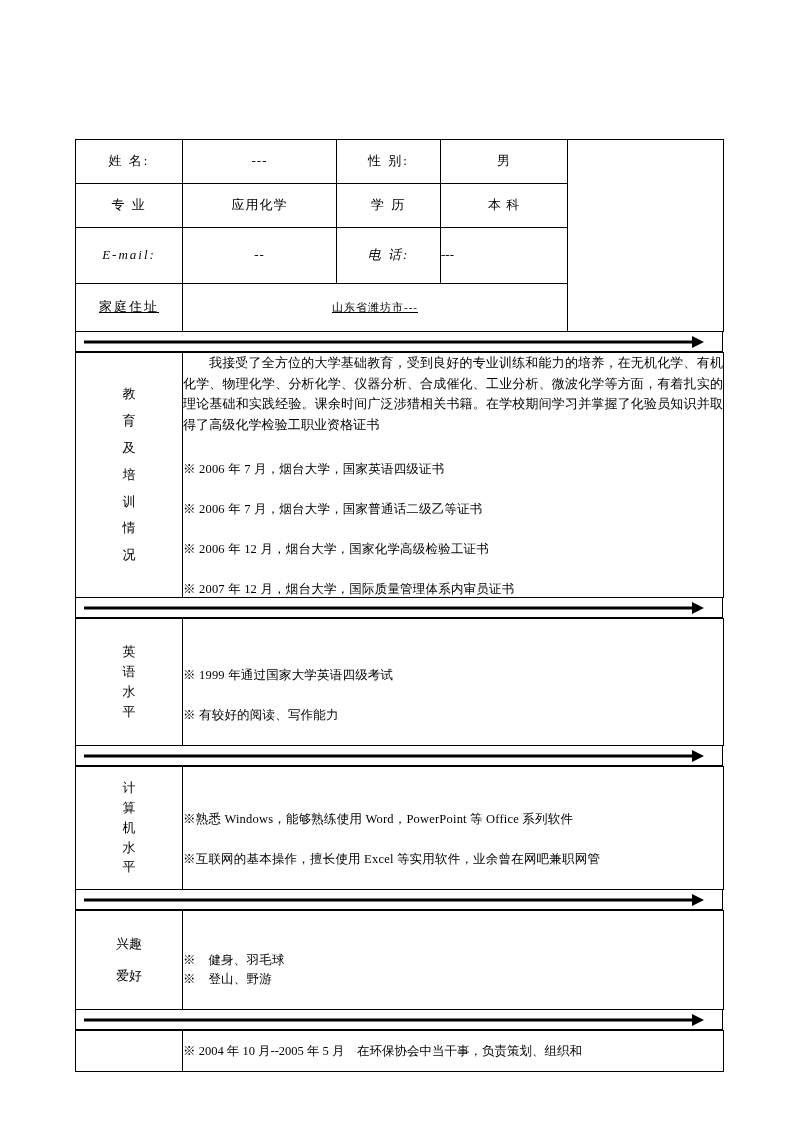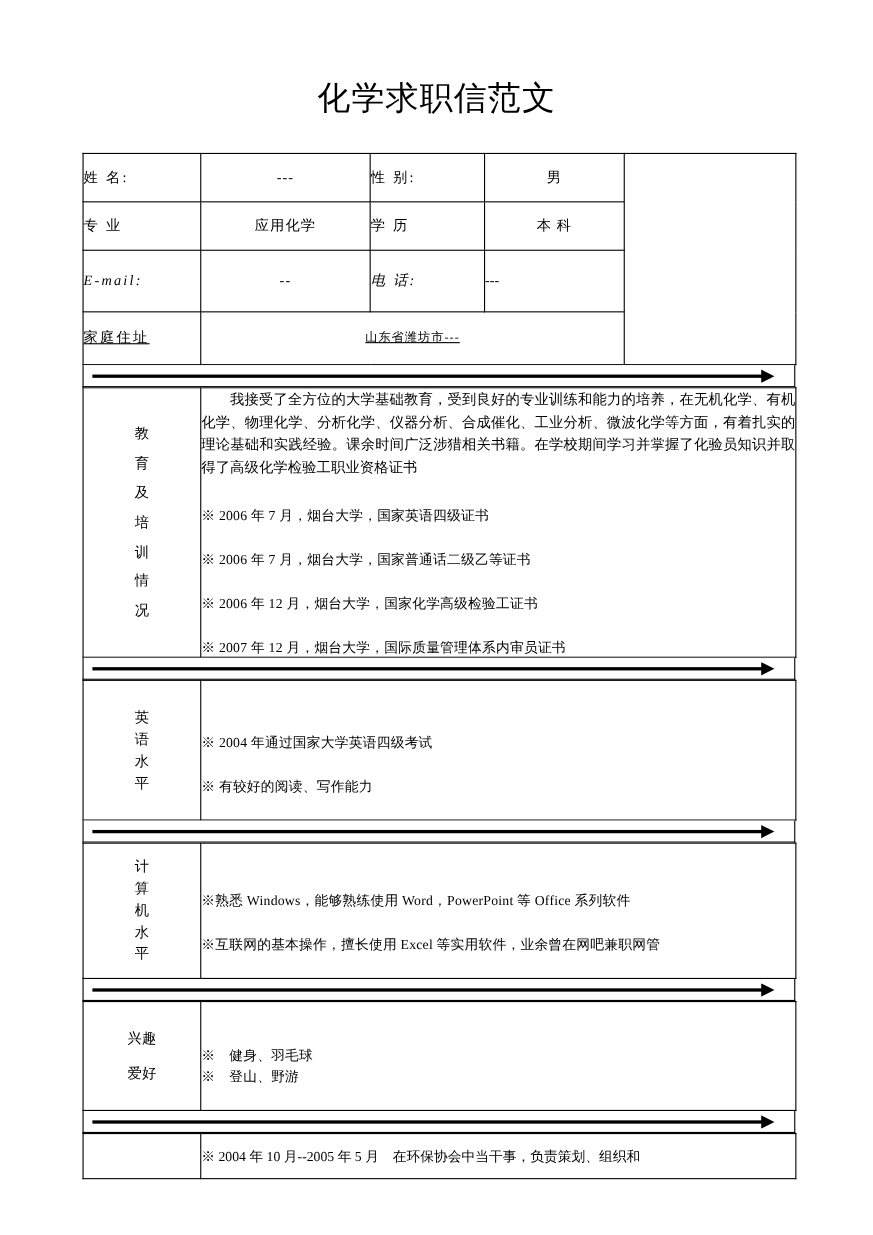--- a/index.html
+++ b/index.html
@@ -60,20 +60,21 @@
   .col-label   { width: 107px; }
   .col-val1    { width: 154px; }
   .col-label2  { width: 104px; }
   .col-val2    { width: 127px; }
   .col-photo   { width: 156px; }
 
   .cell-pad {
     padding: 6px 10px;
   }
   .lbl {
+    text-align: center;
     font-size: 13px;
     letter-spacing: 2px;
   }
   .val-c {
     text-align: center;
     font-size: 13px;
     letter-spacing: 1px;
   }
   .val-l {
     text-align: center;
@@ -182,21 +183,20 @@
     vertical-align: middle;
     white-space: nowrap;
     margin-left: 29px;
   }
 </style>
 </head>
 <body>
 
 <div class="page">
 
-  <div class="doc-title">化学求职信范文</div>
 
   <div class="resume">
 
     <table class="grid">
       <colgroup>
         <col class="col-label">
           <col class="col-val1">
         <col class="col-label2">
           <col class="col-val2">
         <col class="col-photo">
@@ -276,21 +276,21 @@
         </colgroup>
       <tbody>
         <tr>
           <td class="vlabel tight">
             <span class="ch">英</span>
             <span class="ch">语</span>
             <span class="ch">水</span>
             <span class="ch">平</span>
           </td>
           <td class="body-pad" style="padding-top:26px">
-            <p class="item">※ 2004 年通过国家大学英语四级考试</p>
+            <p class="item">※ 1999 年通过国家大学英语四级考试</p>
             <div class="item-sp"></div>
             <p class="item">※ 有较好的阅读、写作能力</p>
           </td>
         </tr>
       </tbody>
     </table>
 
     <div class="arrow-band">
       <div class="arrow-line"></div>
       <div class="arrow-head"></div>

